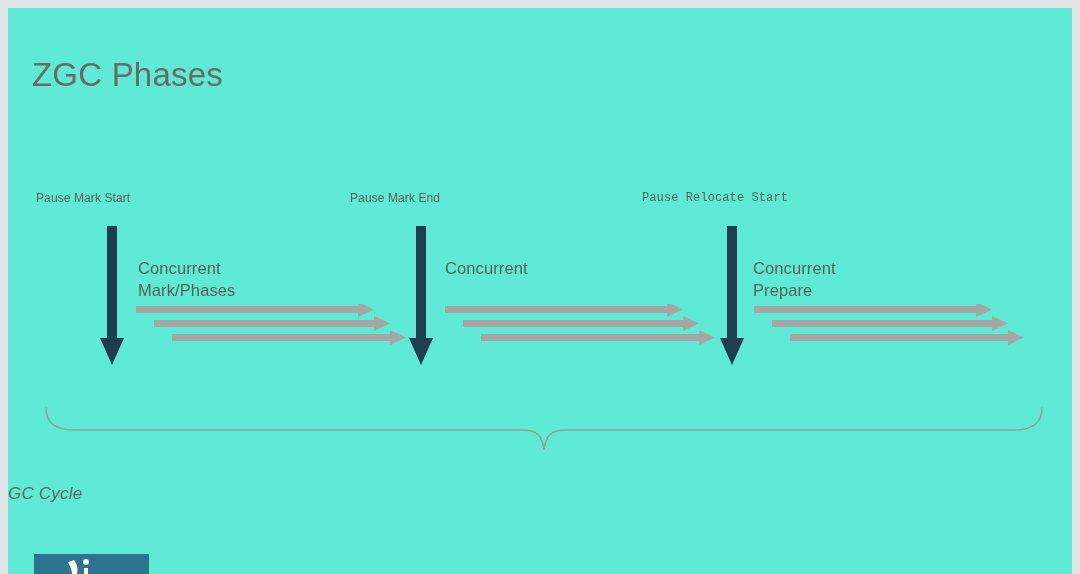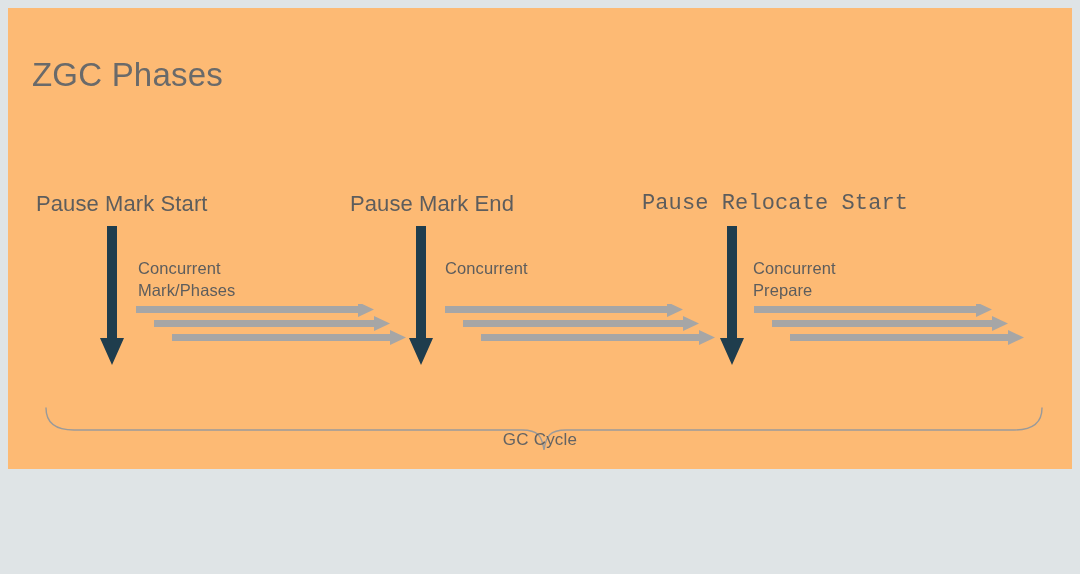--- a/index.html
+++ b/index.html
@@ -10,43 +10,43 @@
     overflow: hidden;
     background: #dfe4e6;
     font-family: "Liberation Sans", sans-serif;
   }
 
   #slide-frame {
     position: absolute;
     left: 8px;
     top: 8px;
     width: 1064px;
-    height: 461px;
-    background: #fdba74;
+    height: 566px;
+    background: #5eead4;
     overflow: hidden;
   }
 
   
   #slide-title {
     position: absolute;
     left: 24px;
     top: 48px;
     font-size: 33px;
     font-weight: 400;
     color: #6a6a6a;
     letter-spacing: 0.2px;
     white-space: nowrap;
   }
 
   
   .phase-group { position: absolute; top: 0; height: 566px; }
 
   .pause-label {
     position: absolute;
-    font-size: 22px;
+    font-size: 12px;
     color: #5d5d5d;
     white-space: nowrap;
     letter-spacing: 0.1px;
   }
 
   .concurrent-label {
     position: absolute;
     font-size: 16.5px;
     color: #5d5d5d;
     line-height: 22px;
@@ -71,26 +71,26 @@
     position: absolute;
     left: 36px;
     top: 398px;
     width: 1000px;
     height: 52px;
   }
 
   #gc-cycle-label {
     position: absolute;
     left: 0;
-    top: 422px;
+    top: 476px;
     width: 1064px;
-    text-align: center;
     font-size: 17px;
     color: #636363;
     letter-spacing: 0.2px;
+    font-style: italic;
   }
 
   
   #logo-badge {
     position: absolute;
     left: 26px;
     top: 546px;
     width: 115px;
     height: 40px;
     background: #2e7491;

